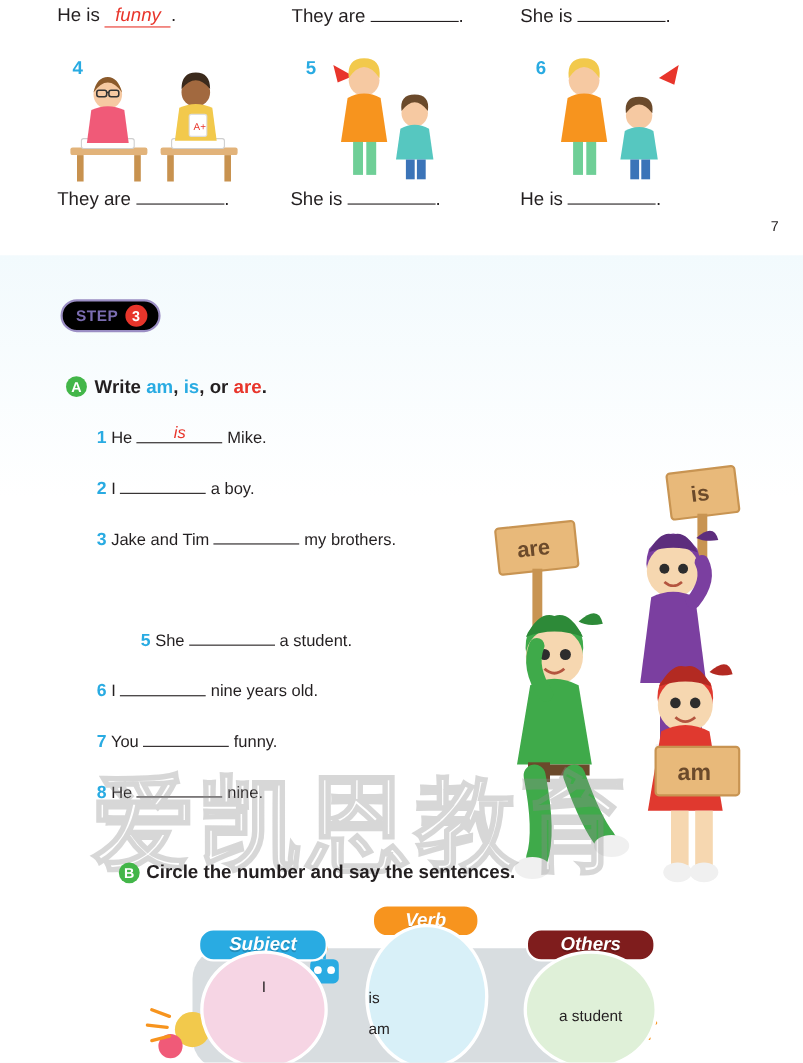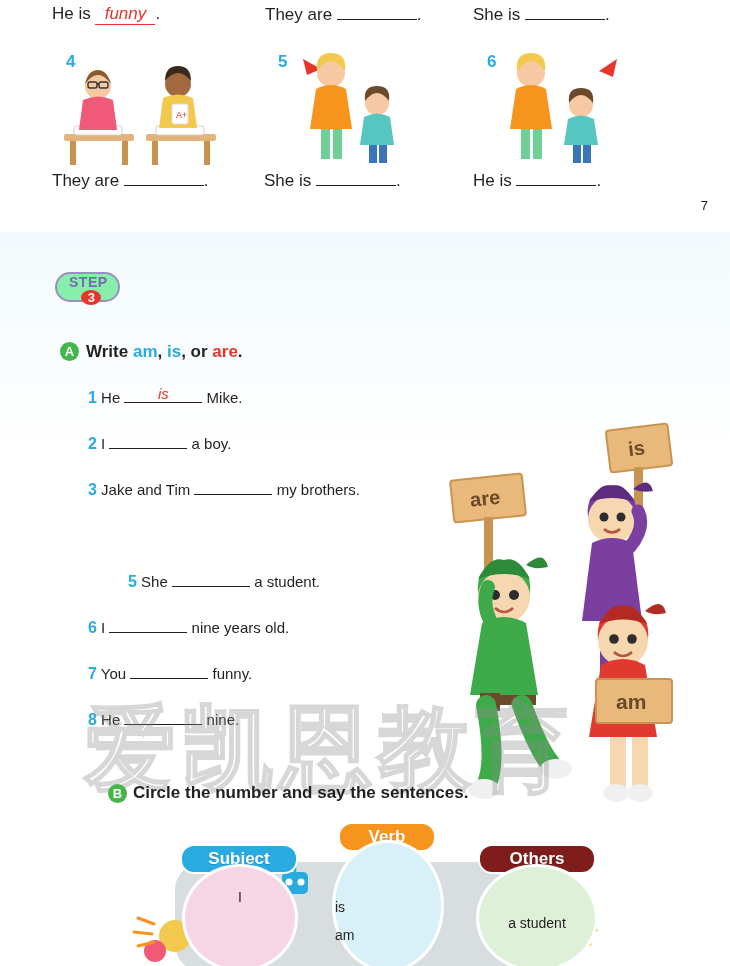--- a/index.html
+++ b/index.html
@@ -78,29 +78,28 @@
   
   .step-bar {
     position: absolute;
     left: 55px; top: 38px;
     display: flex;
     align-items: center;
   }
   .step-pill {
     display: flex;
     align-items: center;
-    background: #86efac;
+    background: #000000;
     border: 2.5px solid #9b8ec4;
     border-radius: 20px;
     height: 30px;
     padding: 0 10px 0 12px;
     box-sizing: border-box;
     position: relative;
     z-index: 3;
-    flex-direction: column;
   }
   .step-word {
     font-size: 14px;
     font-weight: bold;
     color: #7a6cb0;
     letter-spacing: 0.5px;
   }
   .step-circle {
     width: 20px; height: 20px;
     border-radius: 50%;
@@ -209,20 +208,21 @@
     height: 30px;
     display: flex;
     align-items: center;
     justify-content: center;
     font-size: 17px;
     font-weight: bold;
     color: #ffffff;
     text-shadow: 0 1px 0 rgba(0,0,0,0.18);
     border: 2.5px solid #ffffff;
     box-sizing: border-box;
+    font-style: italic;
   }
   .dia-oval {
     position: absolute;
     border-radius: 50%;
     border: 3px solid #ffffff;
     display: flex;
     align-items: flex-start;
     justify-content: center;
     box-sizing: border-box;
     font-size: 14px;

